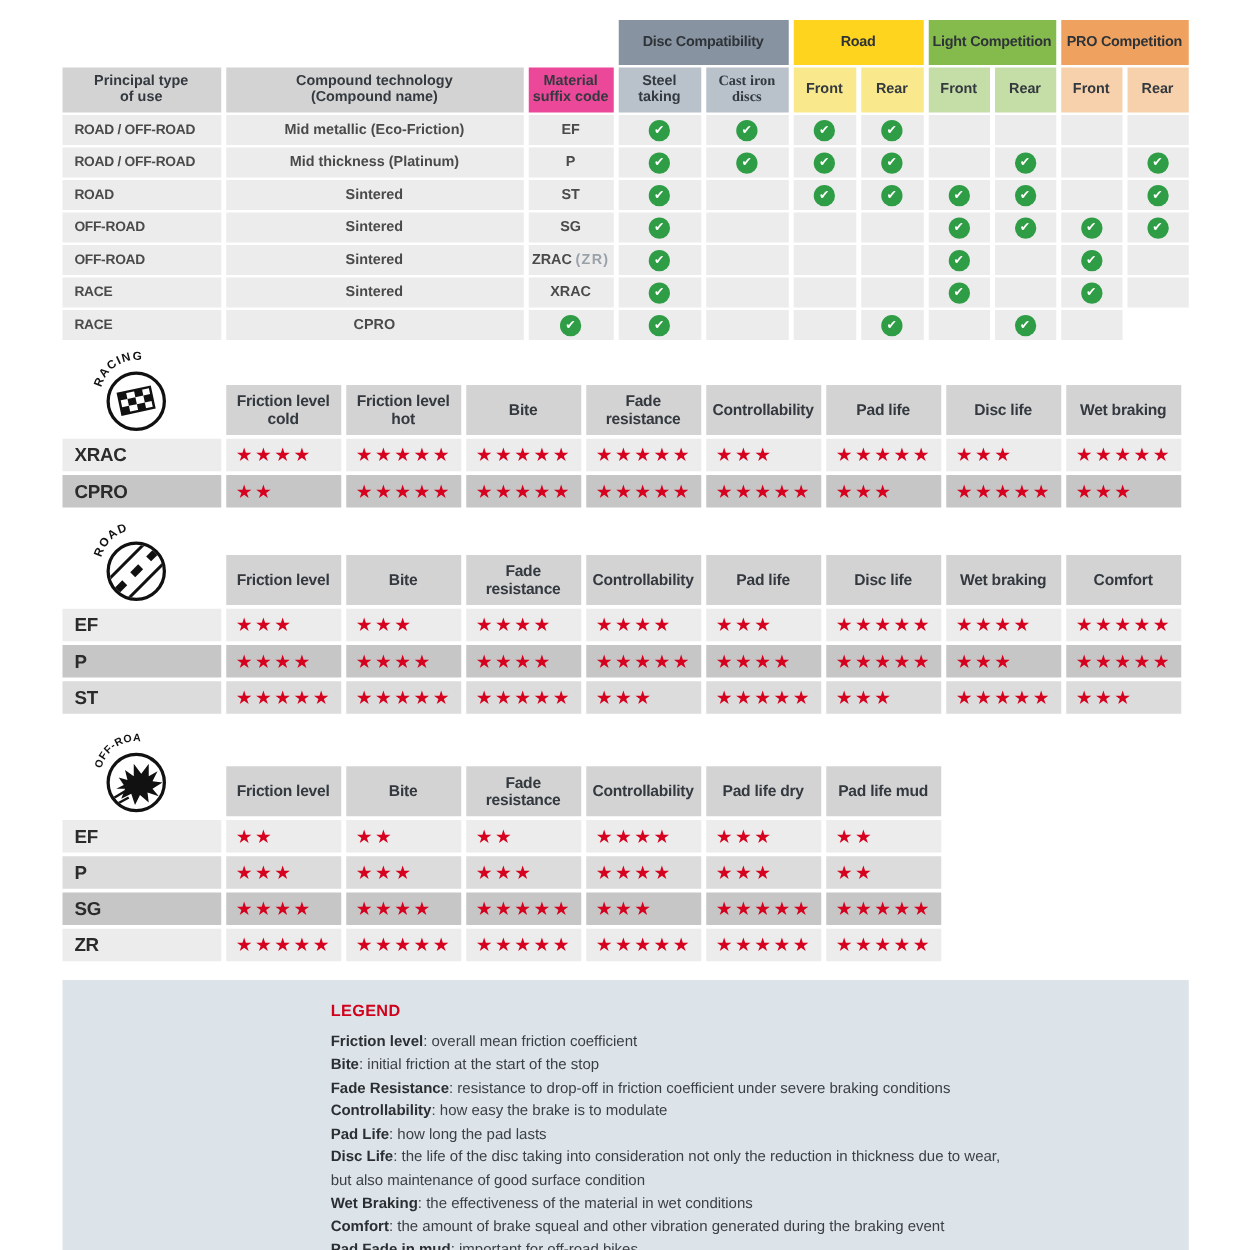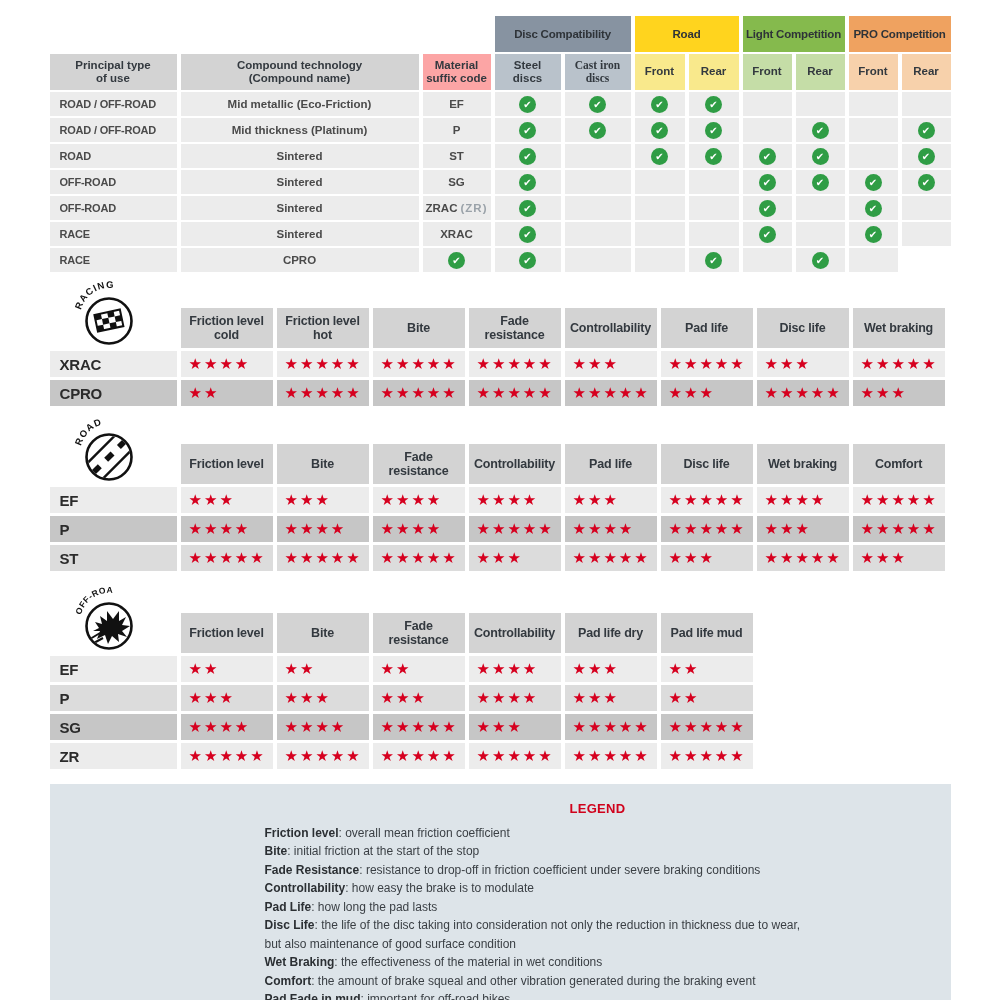--- a/index.html
+++ b/index.html
@@ -43,24 +43,24 @@
   <div class="compat">
       <div class="spacer" style="grid-column: span 3;"></div>
       <div class="ghead" style="grid-column: span 2; background: rgb(135, 147, 161);">Disc Compatibility</div>
       <div class="ghead" style="grid-column: span 2; background: rgb(255, 212, 30);">Road</div>
       <div class="ghead" style="grid-column: span 2; background: rgb(133, 186, 77);">Light Competition</div>
       <div class="ghead" style="grid-column: span 2; background: rgb(239, 162, 96);">PRO Competition</div>
       <div class="subhead" style="background: rgb(211, 211, 211);">Principal type
 of use</div>
       <div class="subhead" style="background: rgb(211, 211, 211);">Compound technology
 (Compound name)</div>
-      <div class="subhead" style="background: #fca5a5;">Material
+      <div class="subhead" style="background: #ec4899;">Material
 suffix code</div>
       <div class="subhead" style="background: rgb(185, 194, 203);">Steel
-discs</div>
+taking</div>
       <div class="subhead" style="background: rgb(185, 194, 203); font-family: Liberation Serif, serif;">Cast iron
 discs</div>
       <div class="subhead" style="background: rgb(249, 233, 140);">Front</div>
       <div class="subhead" style="background: rgb(249, 233, 140);">Rear</div>
       <div class="subhead" style="background: rgb(197, 221, 167);">Front</div>
       <div class="subhead" style="background: rgb(197, 221, 167);">Rear</div>
       <div class="subhead" style="background: rgb(247, 209, 171);">Front</div>
       <div class="subhead" style="background: rgb(247, 209, 171);">Rear</div>
       <div class="cell use" style="background: rgb(236, 236, 236);">ROAD / OFF-ROAD</div>
       <div class="cell" style="background: rgb(236, 236, 236);">Mid metallic (Eco-Friction)</div>
@@ -494,21 +494,21 @@
         <div class="rcell" style="background: rgb(236, 236, 236);">
           <span class="stars" style="color: rgb(214, 0, 31);">★★★★★</span>
         </div>
         <div class="rcell" style="background: rgb(236, 236, 236);">
           <span class="stars" style="color: rgb(214, 0, 31);">★★★★★</span>
         </div>
       </div>
   </div>
 
   <div class="legend" style="background: rgb(221, 228, 233);">
-    <div class="ltitle" style="color: rgb(208, 2, 28); text-align: center;">LEGEND</div>
+    <div class="ltitle" style="color: rgb(208, 2, 28);">LEGEND</div>
     <div>
         <div class="lentry"><b>Friction level</b>: overall mean friction coefficient</div>
         <div class="lentry"><b>Bite</b>: initial friction at the start of the stop</div>
         <div class="lentry"><b>Fade Resistance</b>: resistance to drop-off in friction coefficient under severe braking conditions</div>
         <div class="lentry"><b>Controllability</b>: how easy the brake is to modulate</div>
         <div class="lentry"><b>Pad Life</b>: how long the pad lasts</div>
         <div class="lentry"><b>Disc Life</b>: the life of the disc taking into consideration not only the reduction in thickness due to wear,</div>
         <div class="lentry">but also maintenance of good surface condition</div>
         <div class="lentry"><b>Wet Braking</b>: the effectiveness of the material in wet conditions</div>
         <div class="lentry"><b>Comfort</b>: the amount of brake squeal and other vibration generated during the braking event</div>

